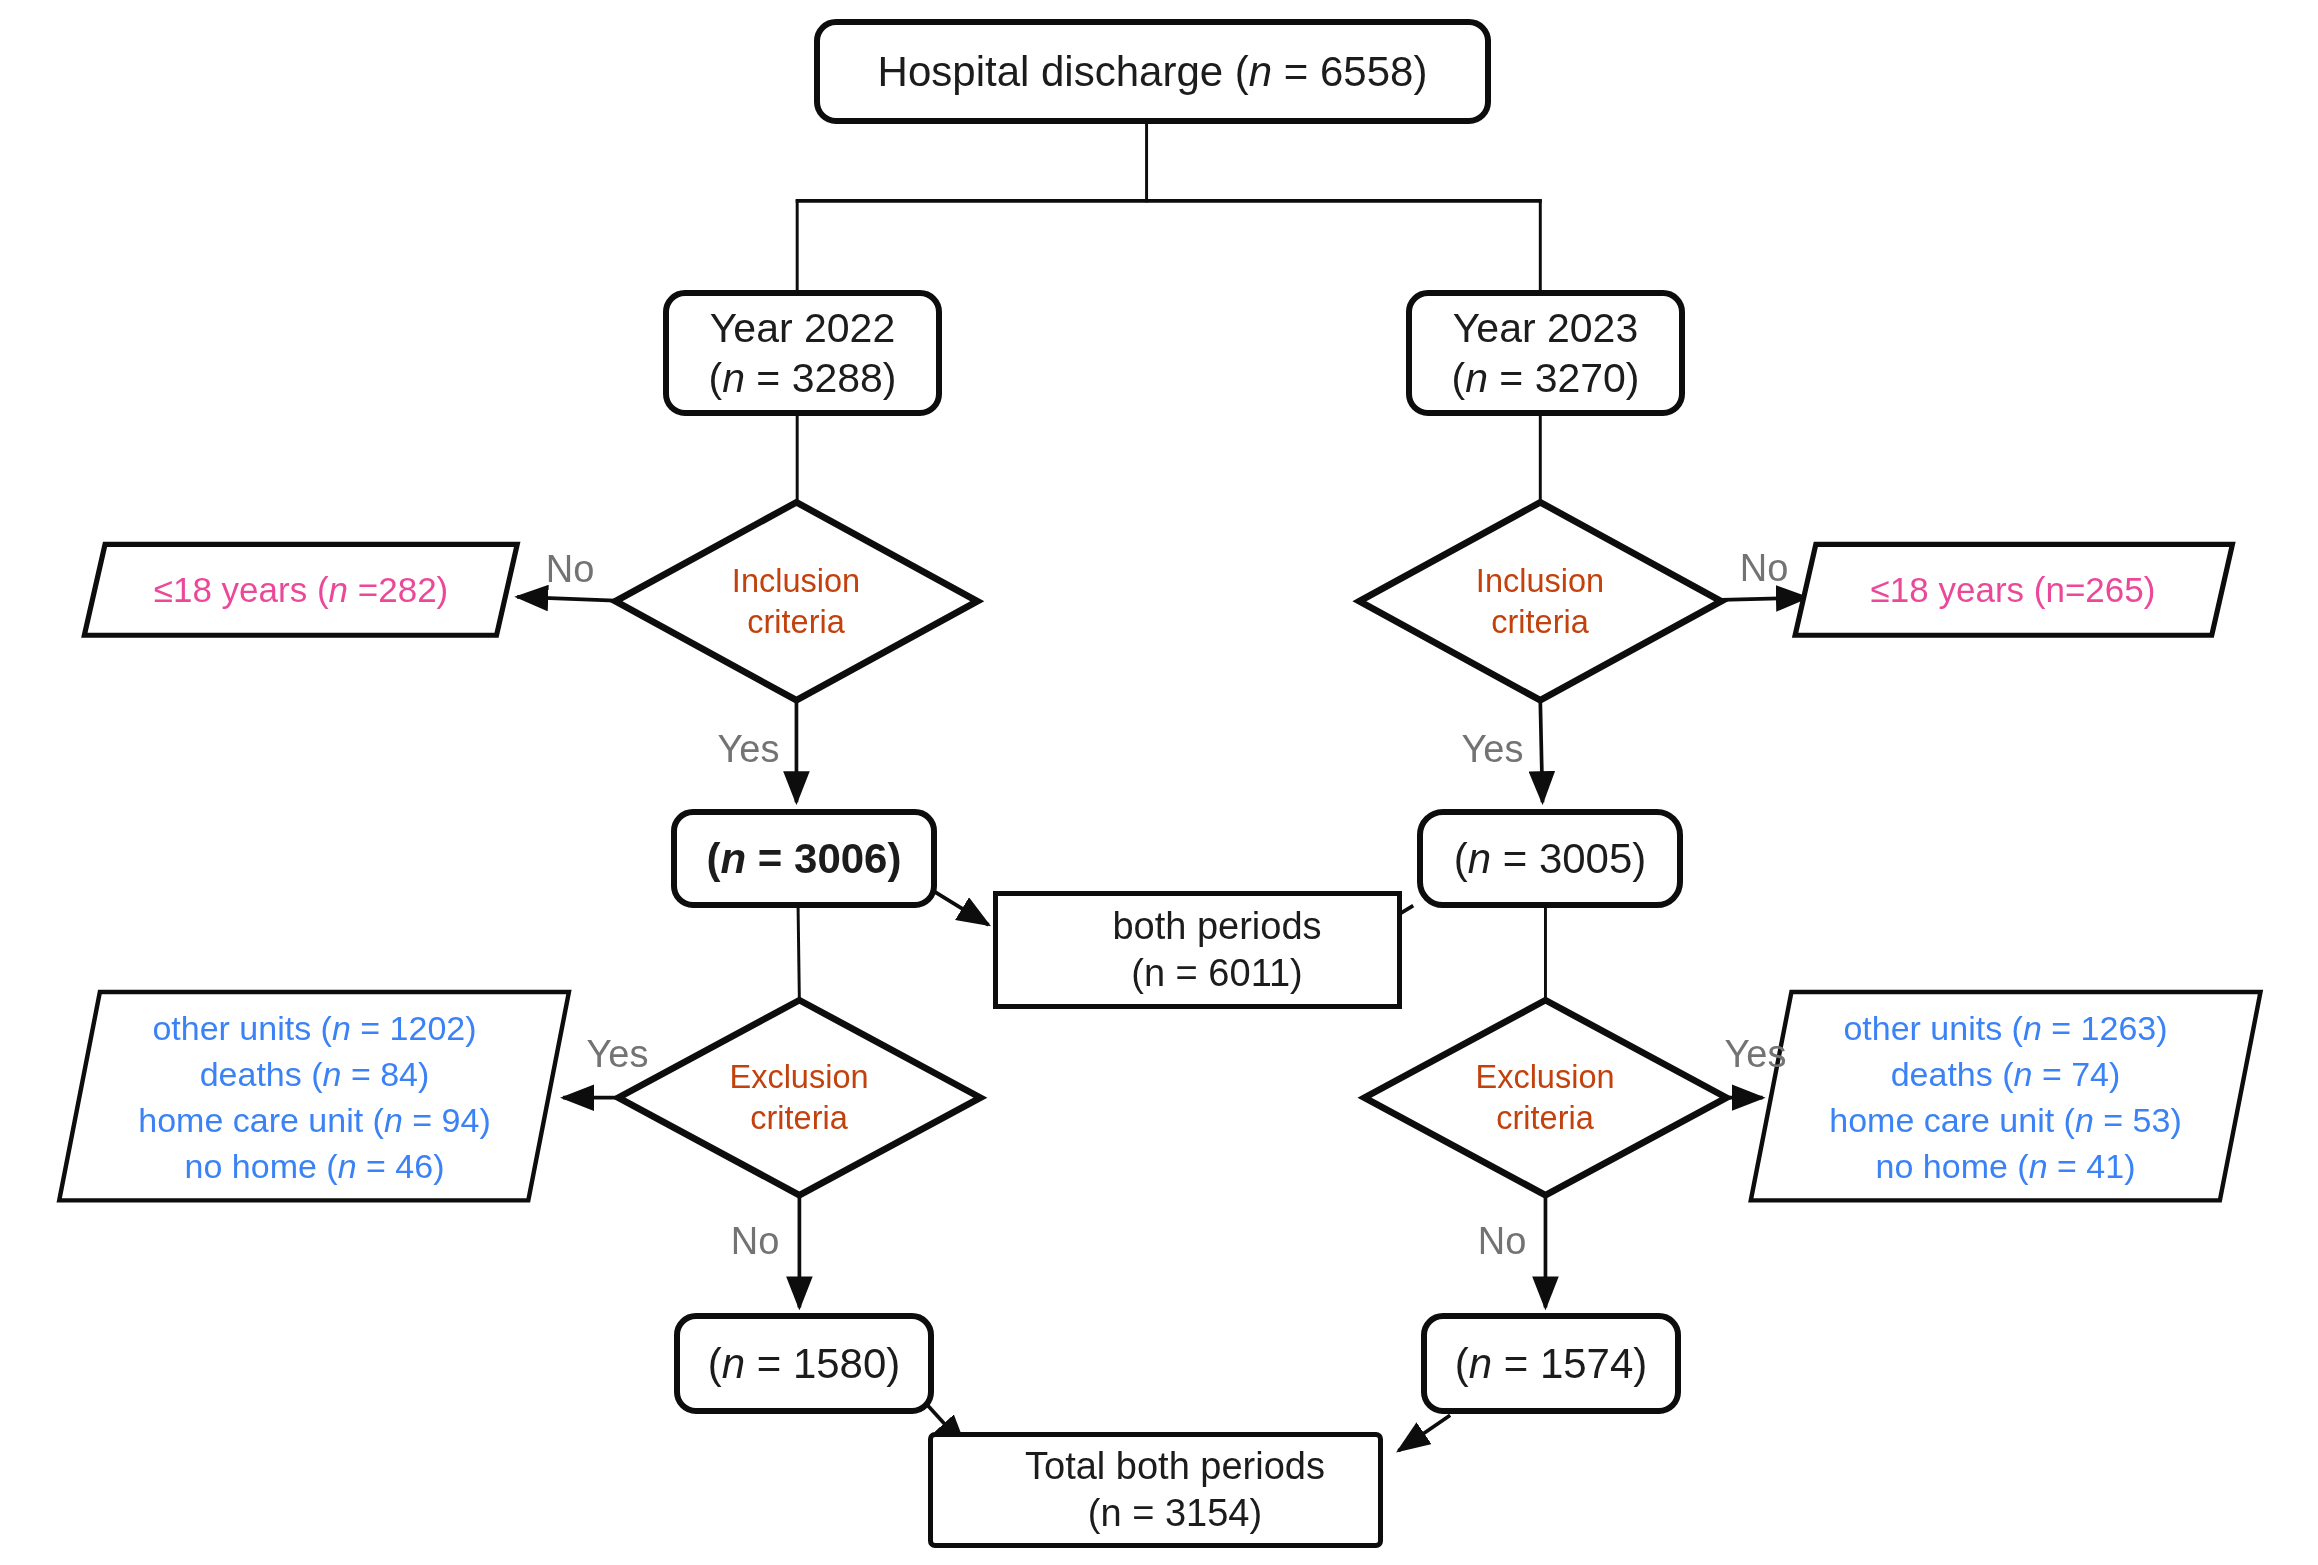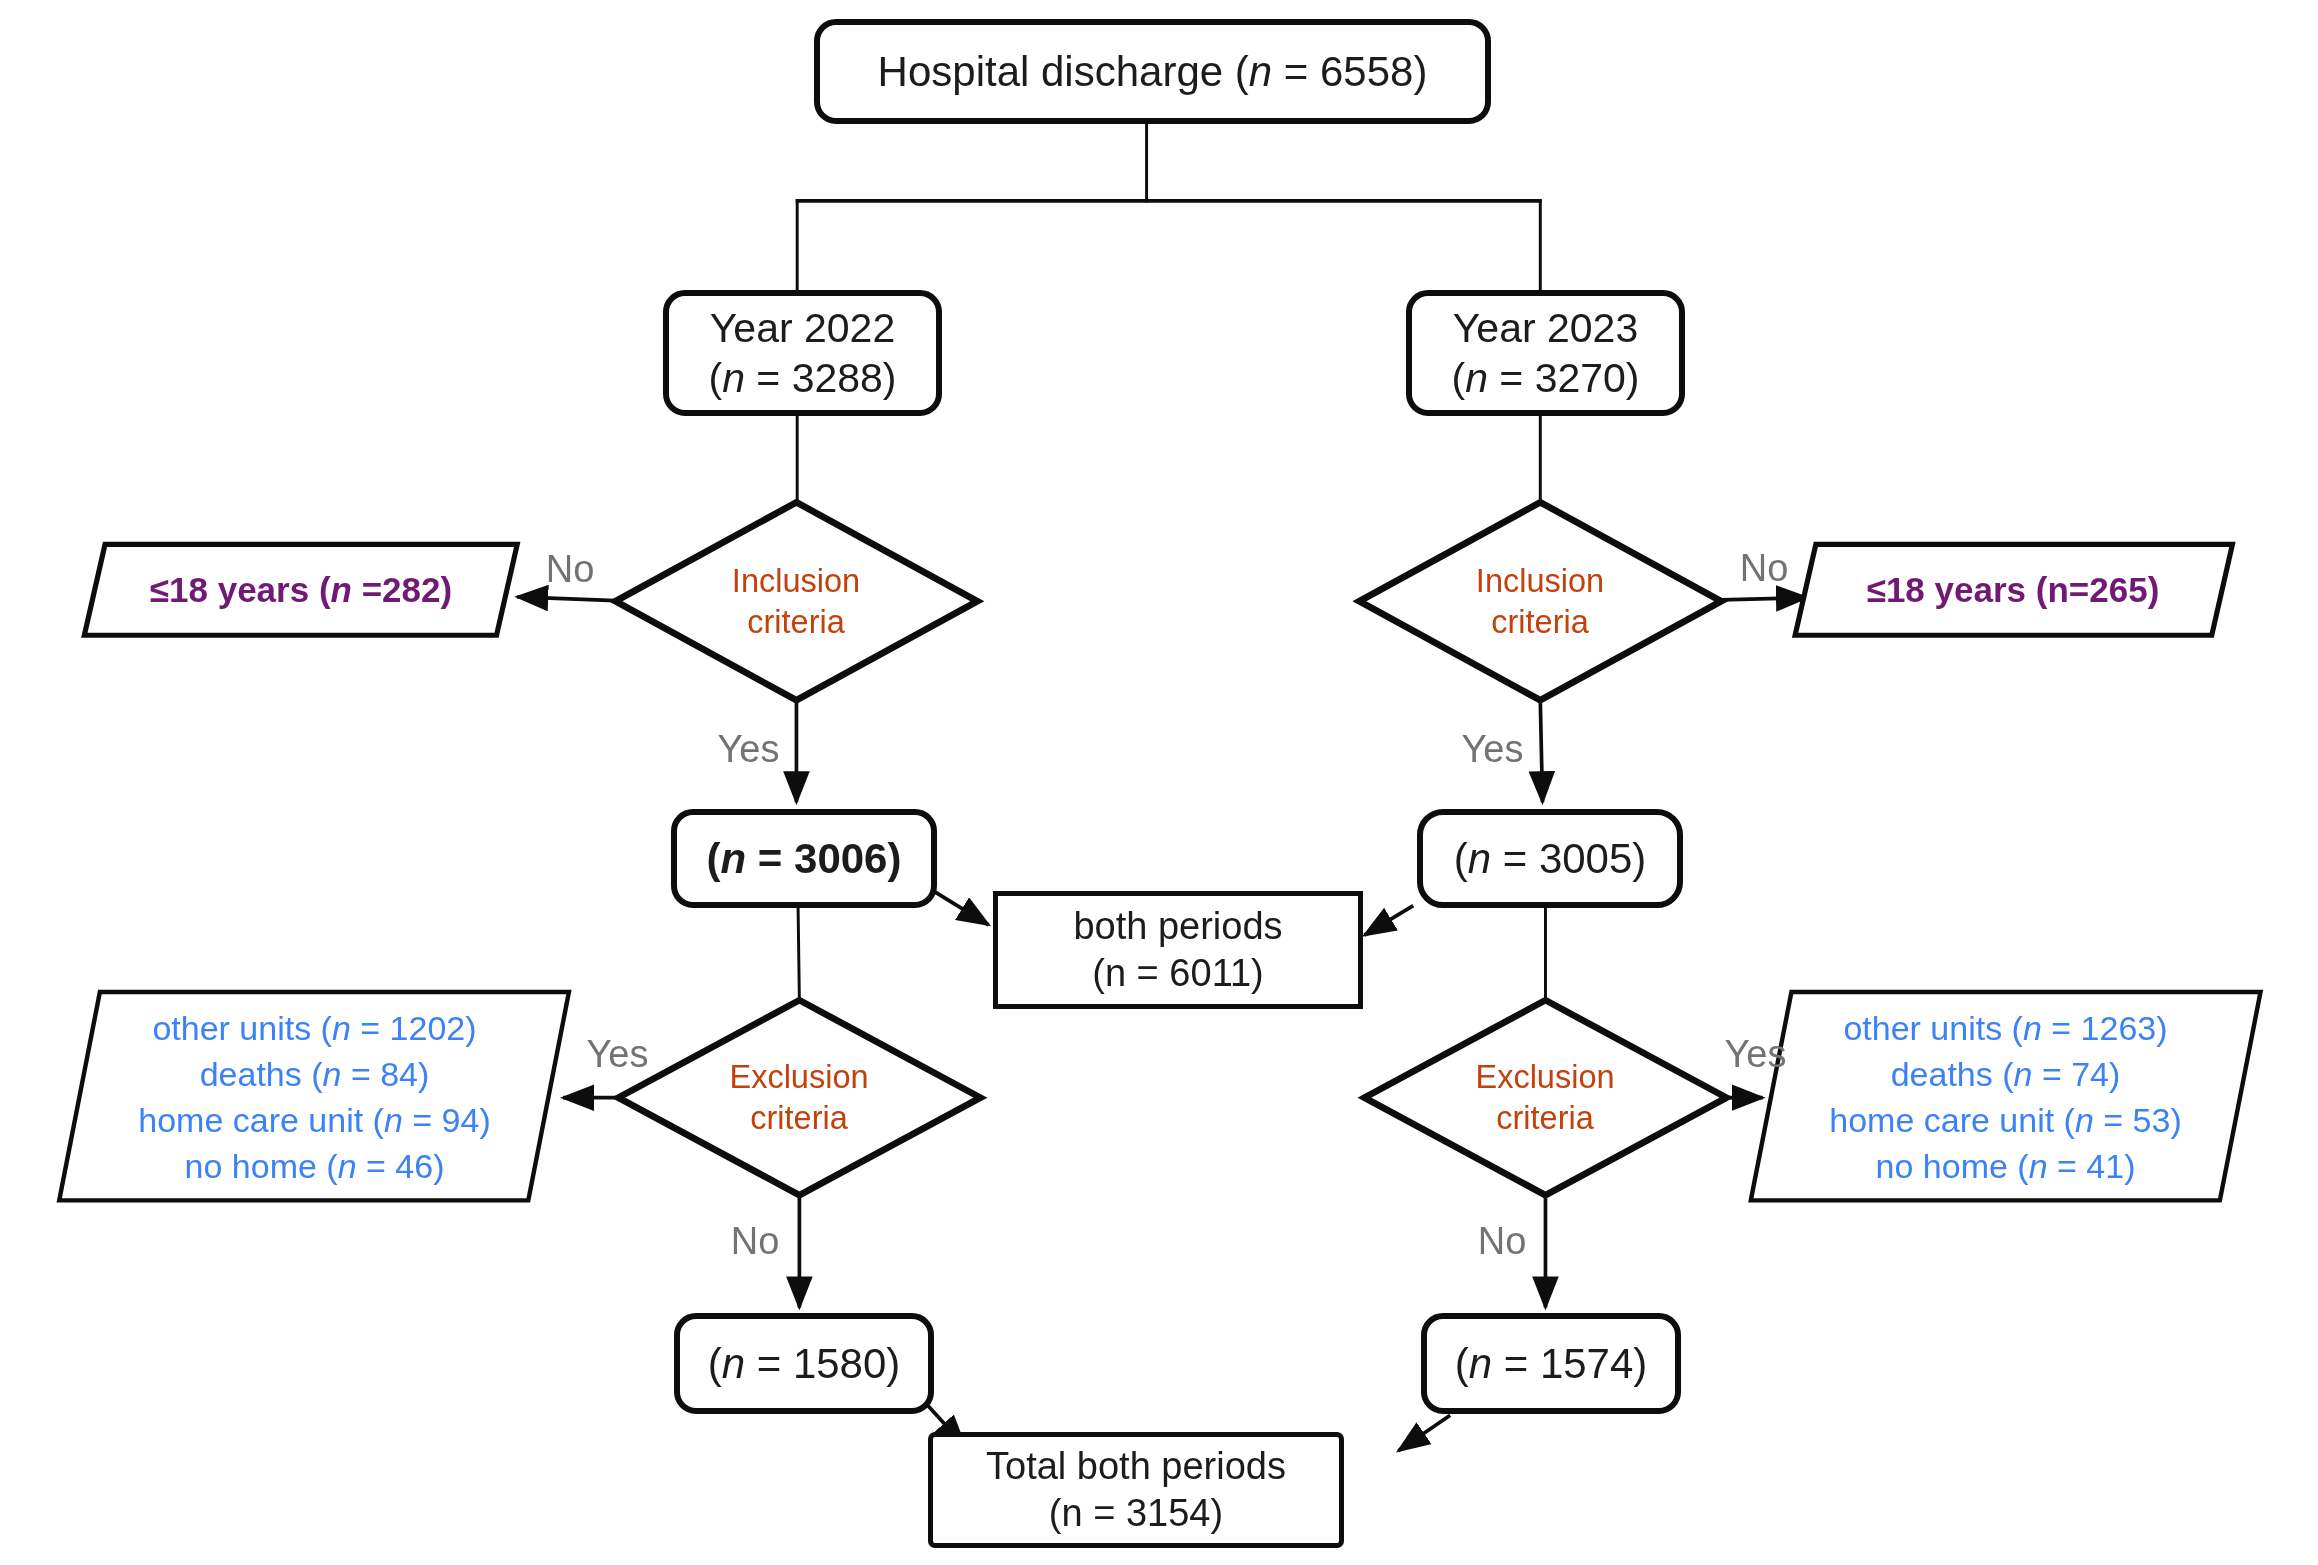--- a/index.html
+++ b/index.html
@@ -2,29 +2,29 @@
 <html style="font-size:11.8px"><head>
 <meta charset="utf-8">
 <style>
   html,body{margin:0;padding:0;background:#ffffff;}
   #stage{position:relative;width:2319px;height:1566px;background:#ffffff;overflow:hidden;
          font-family:"Liberation Sans","DejaVu Sans",sans-serif;color:#1c1c1c;}
   #wires{position:absolute;left:0;top:0;width:2319px;height:1566px;}
   .node{position:absolute;display:flex;flex-direction:column;align-items:center;justify-content:center;
         background:#ffffff;text-align:center;color:#1c1c1c;}
   .round{border:6.6px solid #0d0d0d;border-radius:22px;}
-  .rect{border:5.9px solid #0d0d0d;}
+  .rect{border:5.9px solid #0d0d0d;padding-left:39px;}
   .big{font-size:42px;}
   .mid{font-size:38px;line-height:47px;}
   .yr{font-size:41px;line-height:50px;}
   .it{font-style:italic;}
   .overlay{position:absolute;display:flex;flex-direction:column;align-items:center;justify-content:center;
            text-align:center;background:transparent;}
   .diamond-text{font-size:32.5px;line-height:41px;color:#c2410c;}
-  .para-text{font-size:35px;color:#701a75;font-weight:bold;}
+  .para-text{font-size:35px;color:#ec4899;}
   .list-text{font-size:34px;line-height:46px;color:#3b82f6;}
   .edge-label{position:absolute;font-size:38px;color:#737373;text-align:center;}
 </style>
 </head>
 <body>
 
 <div id="stage">
 
   <svg id="wires" viewBox="0 0 3139 2120">
     <defs>

